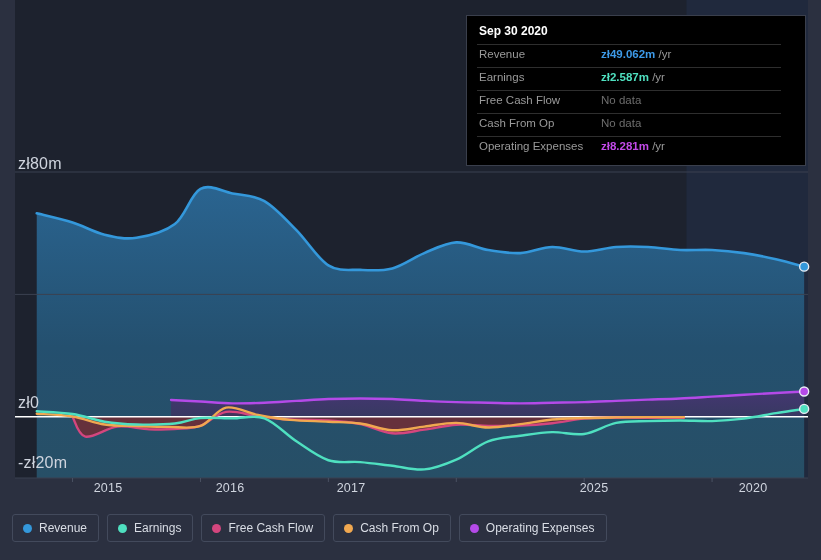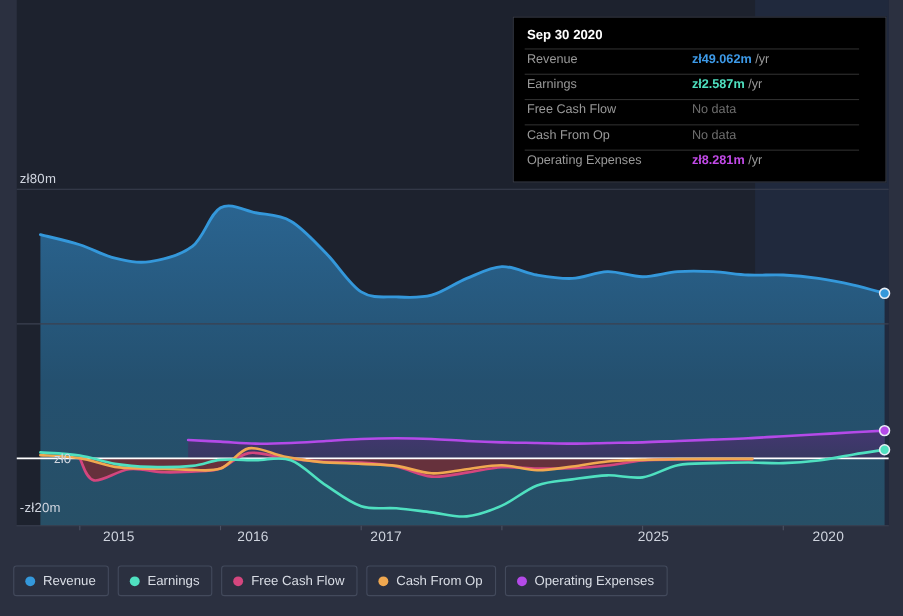--- a/index.html
+++ b/index.html
@@ -22,21 +22,21 @@
     height: 560px;
   }
   .chart-svg {
     position: absolute;
     top: 0;
     left: 0;
   }
   
   .axis-label {
     position: absolute;
-    font-size: 12px;
+    font-size: 16px;
     color: #cfd4de;
     white-space: nowrap;
     letter-spacing: 0.2px;
   }
   .y-label { left: 18px; }
   .x-label {
     font-size: 12.5px;
     color: #cfd4de;
     transform: translateX(-50%);
     top: 481px;
@@ -65,21 +65,21 @@
     border-top: 1px solid #2e2e2e;
     padding: 3px 2px 3px 2px;
     min-height: 16px;
   }
   .tt-row.no-border { border-top: none; }
   .tt-name {
     width: 122px;
     color: #9a9a9a;
     flex: none;
   }
-  .tt-val { color: #c9c9c9; margin-left: 28px; }
+  .tt-val { color: #c9c9c9; }
   .tt-val .num {
     font-weight: bold;
   }
   .tt-val .unit { color: #9a9a9a; }
   .tt-val.nodata { color: #6d6d6d; text-align: right; }
   .tt-sub {
     color: #c9c9c9;
   }
   .tt-sub .num { font-weight: bold; color: #ffffff; }
   
@@ -149,21 +149,21 @@
       <circle cx="804.1629032258099" cy="391.46014" r="4.5" fill="#b44ae8" stroke="#e8edf5" stroke-width="1.4"></circle>
       <line x1="72.55645161290863" y1="478" x2="72.55645161290863" y2="482" stroke="#4a5162" stroke-width="1"></line>
       <line x1="200.4596774193593" y1="478" x2="200.4596774193593" y2="482" stroke="#4a5162" stroke-width="1"></line>
       <line x1="328.36290322581" y1="478" x2="328.36290322581" y2="482" stroke="#4a5162" stroke-width="1"></line>
       <line x1="456.26612903226066" y1="478" x2="456.26612903226066" y2="482" stroke="#4a5162" stroke-width="1"></line>
       <line x1="584.1693548387112" y1="478" x2="584.1693548387112" y2="482" stroke="#4a5162" stroke-width="1"></line>
       <line x1="712.072580645162" y1="478" x2="712.072580645162" y2="482" stroke="#4a5162" stroke-width="1"></line>
     </svg>
 
   <div class="axis-label y-label" style="top:155px;">zł80m</div>
-  <div class="axis-label y-label" style="top:410px;margin-left:31px;">zł0</div>
+  <div class="axis-label y-label" style="top:394px;">zł0</div>
   <div class="axis-label y-label" style="top:454px;">-zł20m</div>
 
   <div class="axis-label x-label" style="left:108px;">2015</div>
   <div class="axis-label x-label" style="left:230px;">2016</div>
   <div class="axis-label x-label" style="left:351px;">2017</div>
   <div class="axis-label x-label" style="left:473px;margin-top:36px;">2018</div>
   <div class="axis-label x-label" style="left:594px;">2025</div>
   <div class="axis-label x-label" style="left:753px;">2020</div>
 
   <div id="tooltip">

